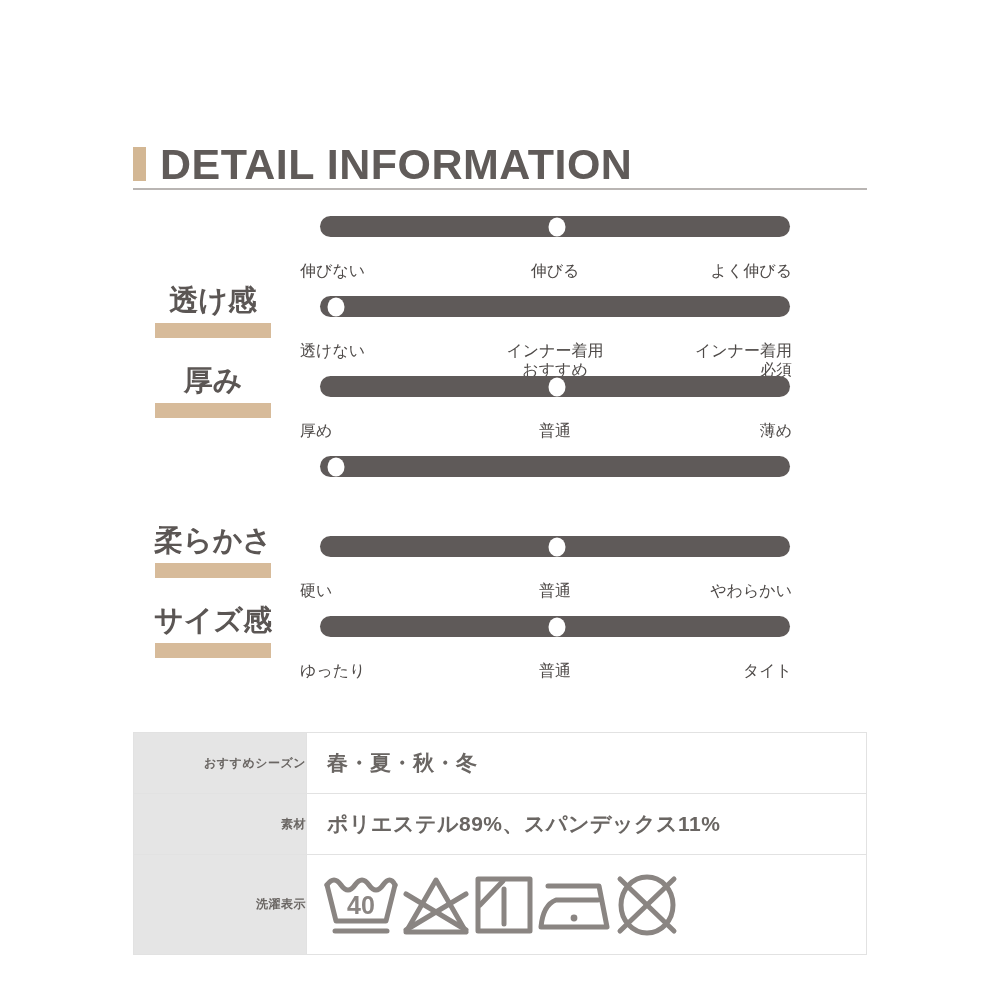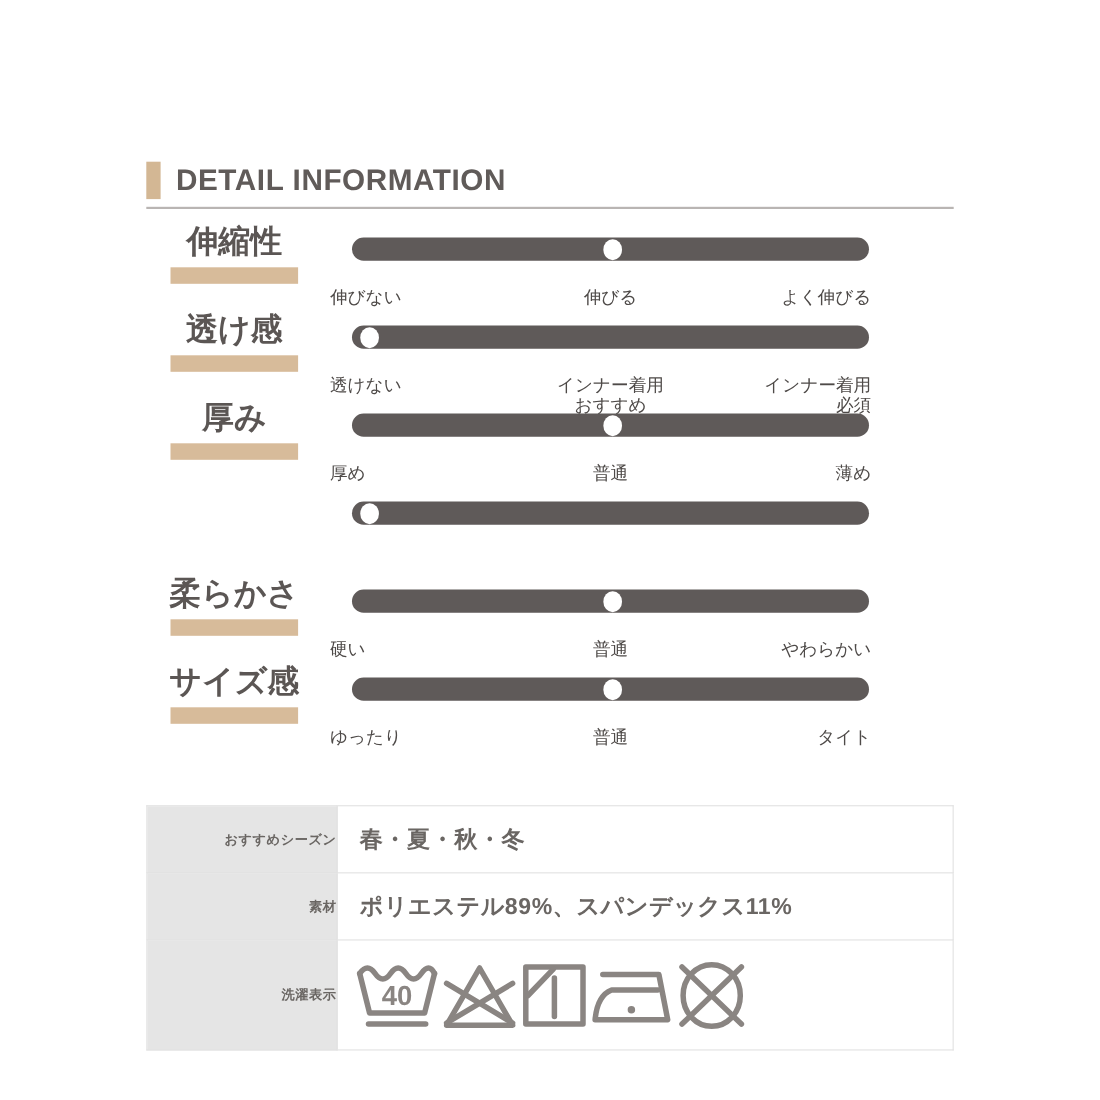--- a/index.html
+++ b/index.html
@@ -35,21 +35,21 @@
     align-items: center;
   }
   .heading-accent {
     width: 13px;
     height: 34px;
     background: #d3b794;
     flex: 0 0 auto;
     margin-right: 14px;
   }
   .heading-title {
-    font-size: 27px;
+    font-size: 43px;
     font-weight: bold;
     letter-spacing: 0.5px;
     color: #605b59;
     line-height: 1;
     white-space: nowrap;
   }
   .heading-rule {
     position: absolute;
     left: 133px;
     top: 188px;
@@ -185,24 +185,20 @@
 
   <div class="heading">
     <div class="heading-accent"></div>
     <div class="heading-title">DETAIL INFORMATION</div>
   </div>
   <div class="heading-rule"></div>
 
   <div class="ratings">
 
     <div class="rating-row">
-      <div class="rating-label-box">
-        <div class="rating-label">伸縮性</div>
-        <div class="rating-underline"></div>
-      </div>
       <div class="scale">
         <div class="scale-bar">
           <div class="scale-dot pos-center"></div>
         </div>
         <div class="scale-ticks">
           <div class="tick left">伸びない</div>
           <div class="tick center">伸びる</div>
           <div class="tick right">よく伸びる</div>
         </div>
       </div>

